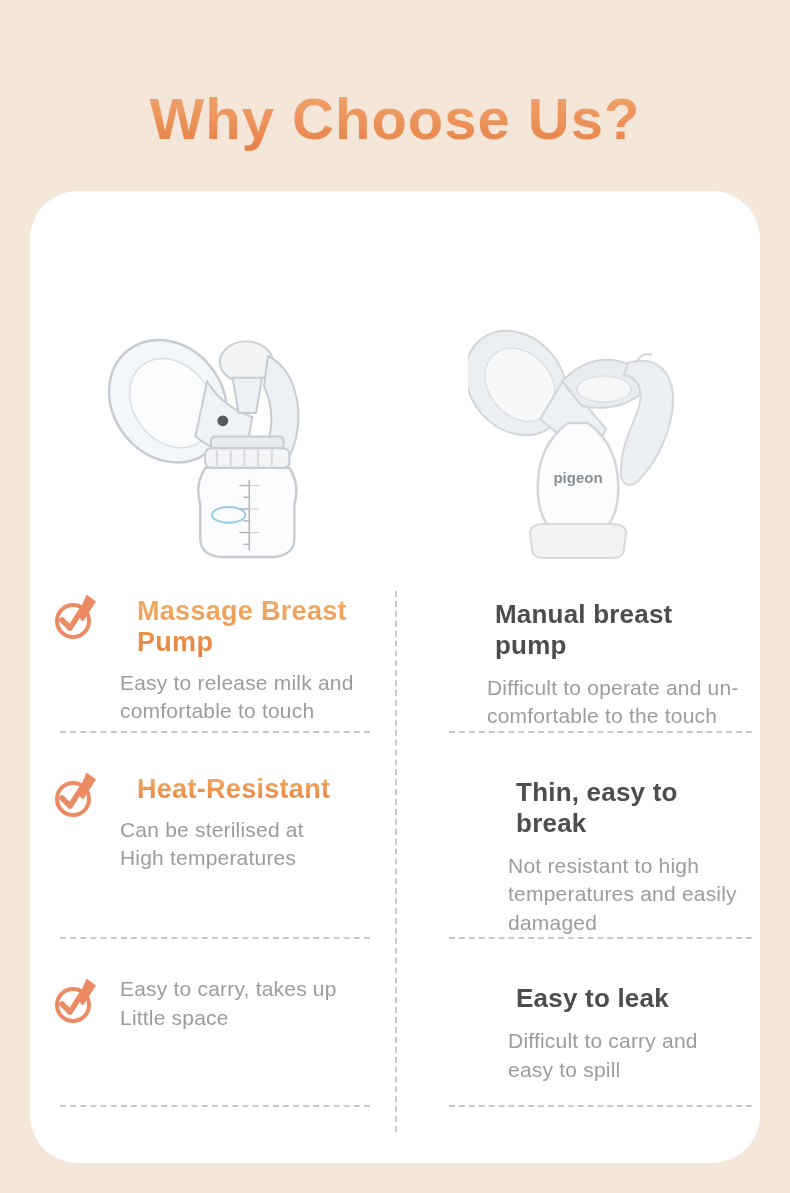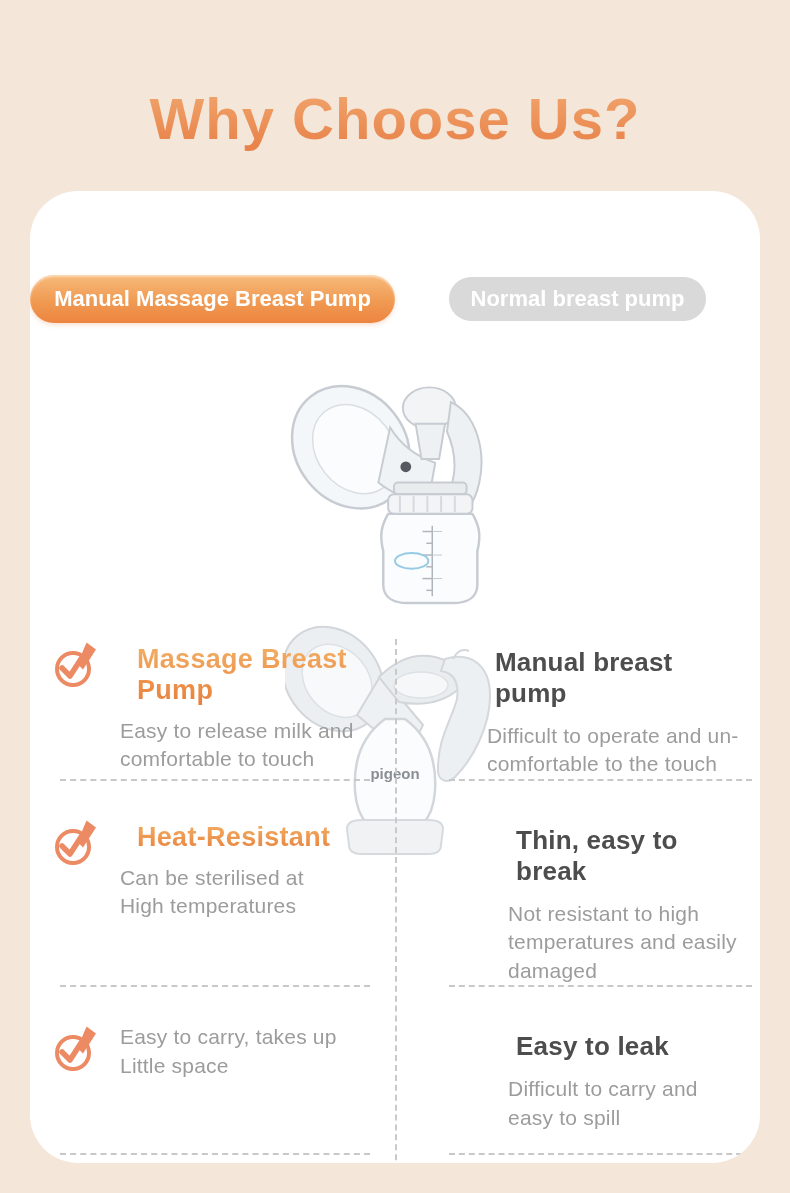--- a/index.html
+++ b/index.html
@@ -40,21 +40,21 @@
     padding:11px 24px;
     background:linear-gradient(180deg,#f7ba7b 0%,#f09a52 55%,#ed8440 100%);
     box-shadow:inset 0 2px 2px rgba(255,255,255,.45), 0 2px 4px rgba(237,132,64,.25);
   }
   .pill-gray{
     font-size:22px;
     padding:9px 22px;
     background:#d9d9d9;
   }
   
-  .products{display:flex;margin-top:34px;height:252px;flex-direction:column;}
+  .products{display:flex;margin-top:34px;height:252px;}
   .product-half{flex:1;display:flex;justify-content:center;align-items:flex-end;}
   
   .compare{position:relative;margin-top:30px;}
   .compare::before{
     content:"";position:absolute;left:50%;top:0;bottom:-25px;
     border-left:2px dashed #c9c9c9;
   }
   .c-row{display:flex;box-sizing:border-box;}
   .c-row.r1{min-height:132px;}
   .c-row.r2,.c-row.r3{min-height:166px;padding-top:36px;gap:48px;}
@@ -81,28 +81,20 @@
   .c-sep .dash.r{width:303px;margin-right:8px;}
   svg text{font-family:"Liberation Sans",sans-serif;}
 </style>
 </head>
 <body>
 
 <h1 class="title">Why Choose Us?</h1>
 
 <div class="card">
 
-  <div class="pills">
-    <div class="pill-half">
-      <span class="pill pill-orange">Manual Massage Breast Pump</span>
-    </div>
-    <div class="pill-half">
-      <span class="pill pill-gray">Normal breast pump</span>
-    </div>
-  </div>
 
   <div class="products">
     <div class="product-half">
       <svg width="235" height="250" viewBox="0 0 235 255">
 
         <g transform="rotate(-38 72 92)">
           <ellipse cx="72" cy="92" rx="56" ry="66" fill="#f4f7f9" stroke="#c7ccd2" stroke-width="2.5"></ellipse>
           <ellipse cx="74" cy="96" rx="39" ry="49" fill="#fbfcfd" stroke="#d9dee2" stroke-width="1.5"></ellipse>
         </g>
 

